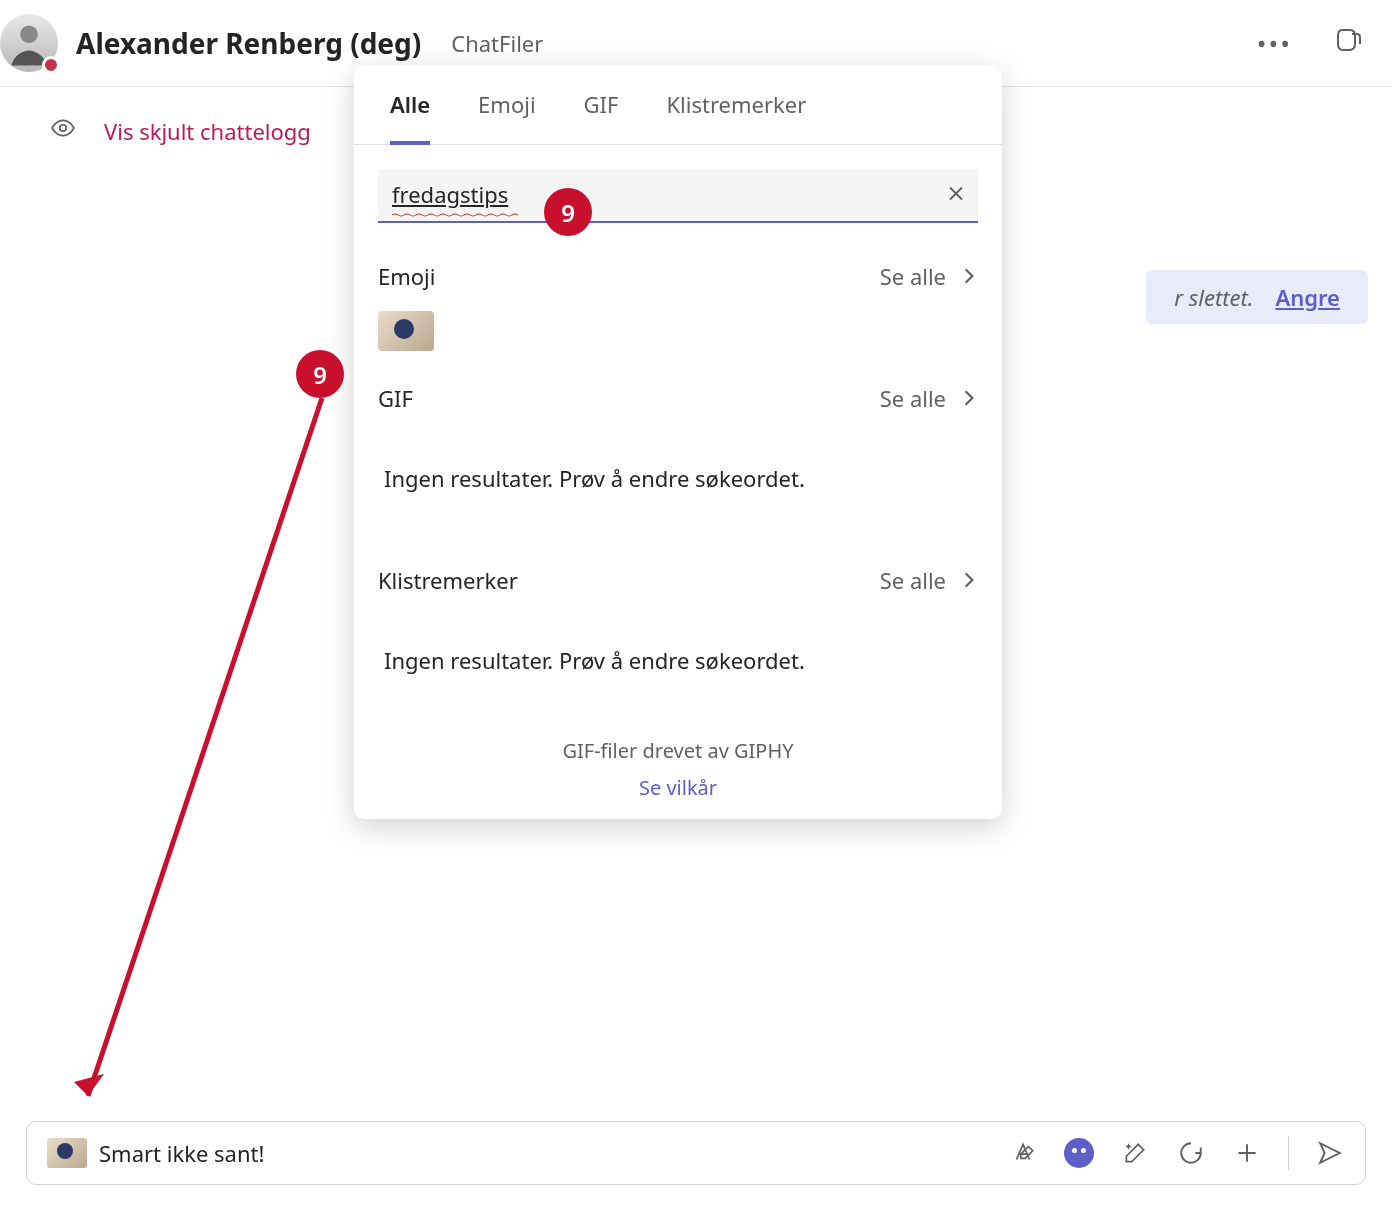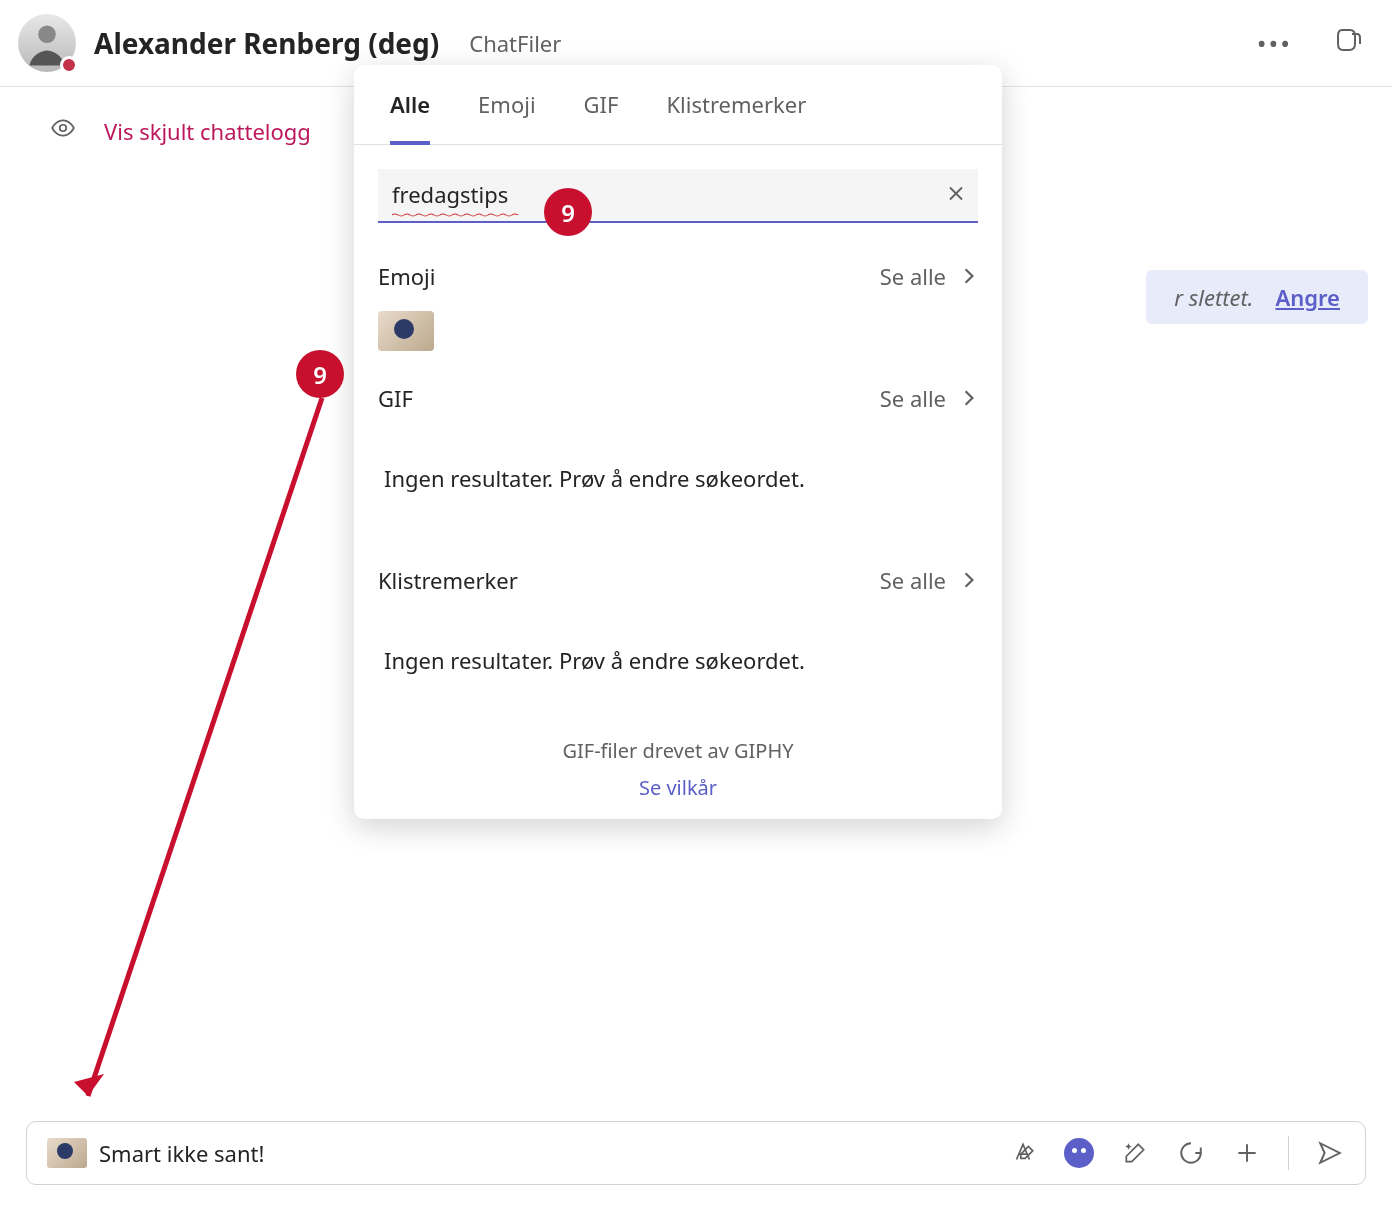--- a/index.html
+++ b/index.html
@@ -1,19 +1,19 @@
 <!DOCTYPE html>
 <html><head>
 <meta charset="utf-8">
 <style>
   * { box-sizing: border-box; margin: 0; padding: 0; font-family: "Segoe UI", system-ui, -apple-system, sans-serif; }
   body { width: 1392px; height: 1211px; background: #fff; color: #242424; overflow: hidden; position: relative; }
 
   
-  .header { display: flex; align-items: center; padding: 14px 28px 14px 18px; border-bottom: 1px solid #e1e1e1; gap: 18px; }
+  .header { display: flex; align-items: center; padding: 14px 28px 14px 0; border-bottom: 1px solid #e1e1e1; gap: 18px; }
   .avatar-wrap { position: relative; width: 58px; height: 58px; }
   .avatar { width: 58px; height: 58px; border-radius: 50%; background: linear-gradient(180deg,#e8e8e8 0%,#d0d0d0 50%,#b8b8b8 100%); display:flex; align-items:center; justify-content:center; overflow:hidden; }
   .avatar svg { width: 50px; height: 50px; }
   .presence { position: absolute; bottom: -2px; right: -2px; width: 18px; height: 18px; border-radius: 50%; border: 3px solid #fff; }
   .title { font-size: 28px; font-weight: 700; color: #242424; }
   .tabs-top { display: flex; margin-left: 12px; }
   .tabs-top div { font-size: 22px; color: #616161; cursor: pointer; }
   .spacer { flex: 1; }
   .header-actions { display: flex; gap: 40px; align-items: center; color: #616161; }
   .more-dots { font-size: 26px; letter-spacing: 2px; line-height: 1; }
@@ -27,21 +27,21 @@
   .deleted-banner { position: absolute; top: 270px; right: 24px; background: #e8ebfa; border-radius: 6px; padding: 12px 28px; display: flex; gap: 22px; align-items: center; font-size: 22px; }
   .deleted-text { color: #616161; font-style: italic; }
   .undo-link { color: #5b5fc7; font-weight: 600; text-decoration: underline; cursor: pointer; }
 
   
   .popup { position: absolute; top: 65px; left: 354px; width: 648px; background: #fff; border-radius: 10px; box-shadow: 0 8px 30px rgba(0,0,0,0.18); overflow: hidden; display: flex; flex-direction: column; }
   .popup-tabs { display: flex; gap: 48px; padding: 24px 36px 0 36px; font-size: 22px; color: #616161; border-bottom: 1px solid #e1e1e1; }
   .popup-tab { padding-bottom: 22px; cursor: pointer; }
   .popup-tab.active { color: #242424; font-weight: 600; border-bottom: 4px solid #5b5fc7; margin-bottom: -1px; }
   .search-row { margin: 24px 24px 0 24px; position: relative; }
-  .search-input { width: 100%; padding: 10px 48px 12px 14px; font-size: 22px; border: none; background: #f5f5f5; border-bottom: 2px solid #5b5fc7; outline: none; color: #242424; }
+  .search-input { width: 100%; padding: 10px 48px 12px 14px; font-size: 22px; border: none; background: #f5f5f5; border-bottom: 2px solid #5b5fc7; outline: none; color: #242424; text-decoration: underline; }
   .search-input::placeholder { color: #888; }
   .search-clear { position: absolute; right: 12px; top: 50%; transform: translateY(-50%); color: #616161; cursor: pointer; }
   .search-clear svg { width: 20px; height: 20px; }
   .spell { position:absolute; left:14px; bottom:6px; width:130px; height:4px; pointer-events:none; }
   .spell path { stroke:#d13438; stroke-width:1.4; fill:none; }
 
   .sections { padding: 6px 24px 0 24px; }
   .section-head { display: flex; align-items: center; margin-top: 32px; }
   .section-title { font-size: 22px; color: #242424; }
   .sa { margin-left:auto; display:flex; align-items:center; gap:14px; color:#616161; font-size:22px; cursor:pointer; }

